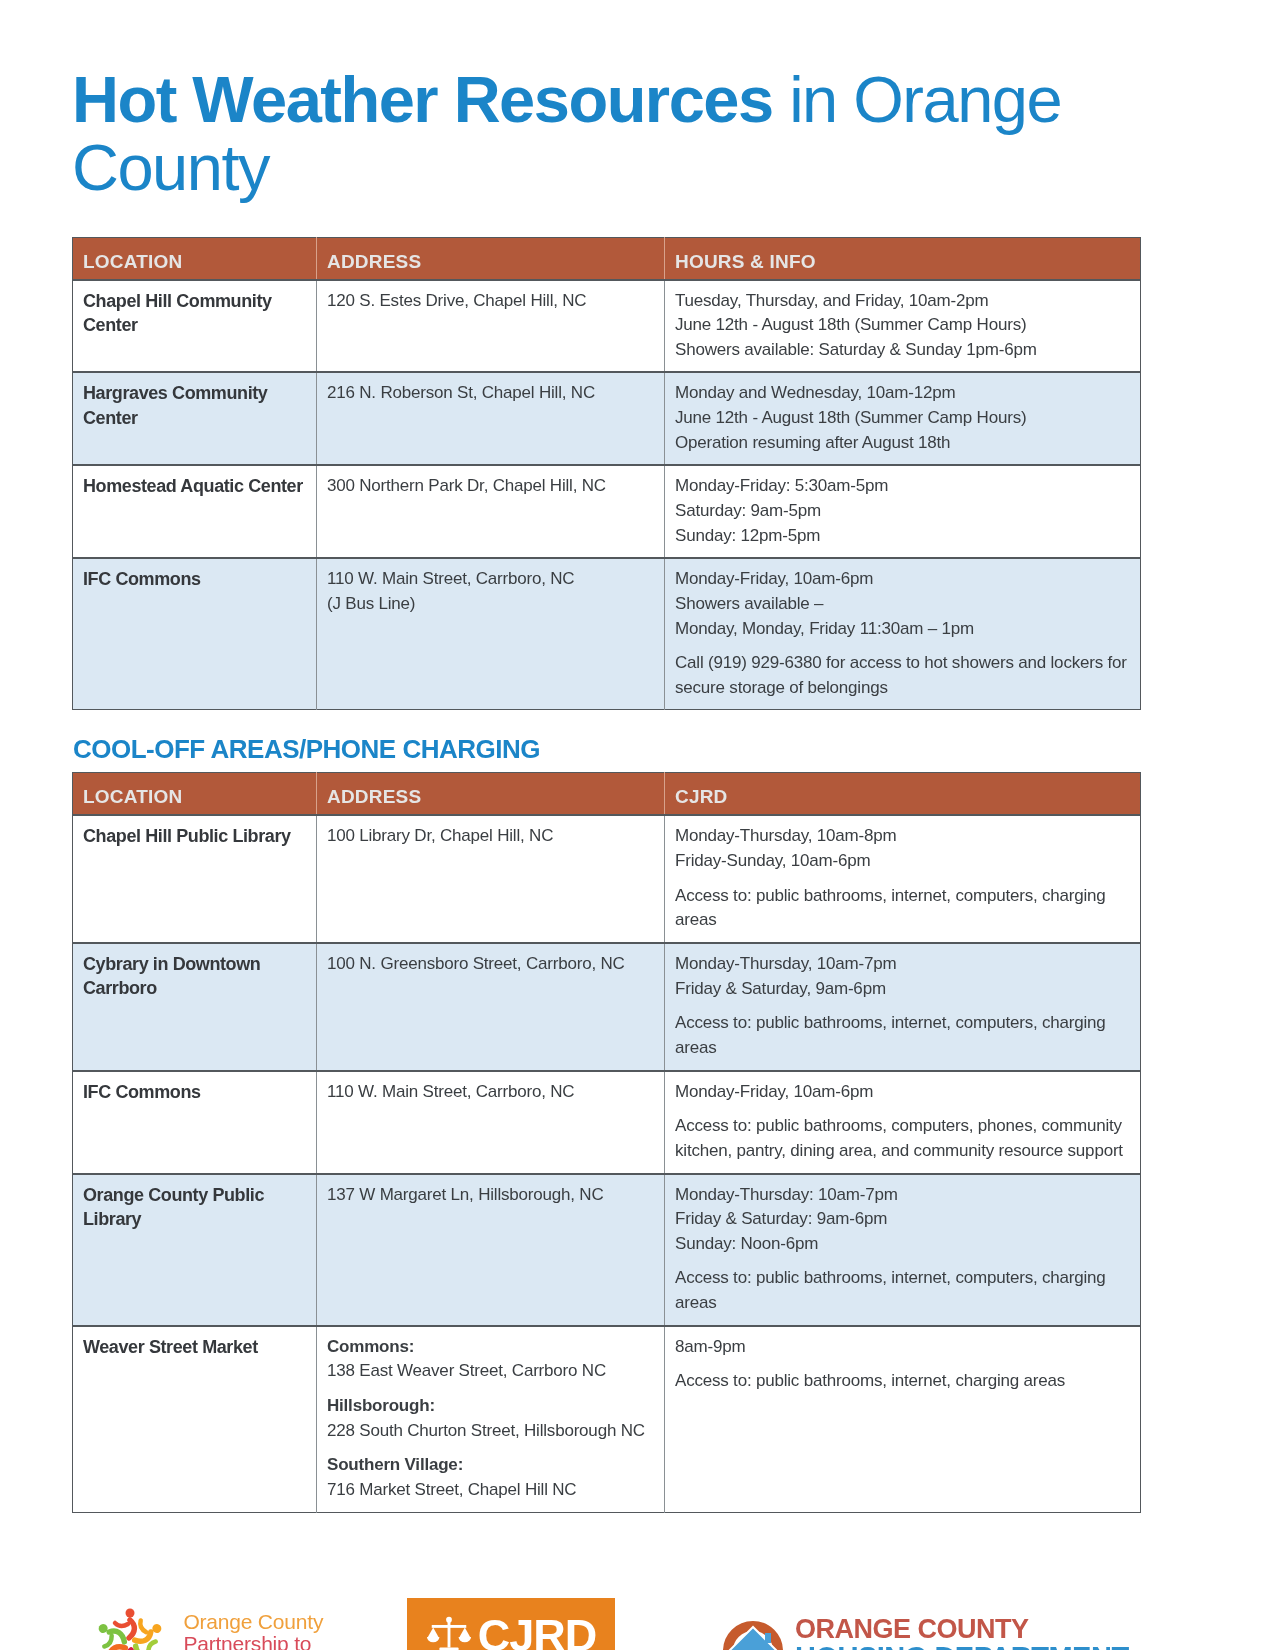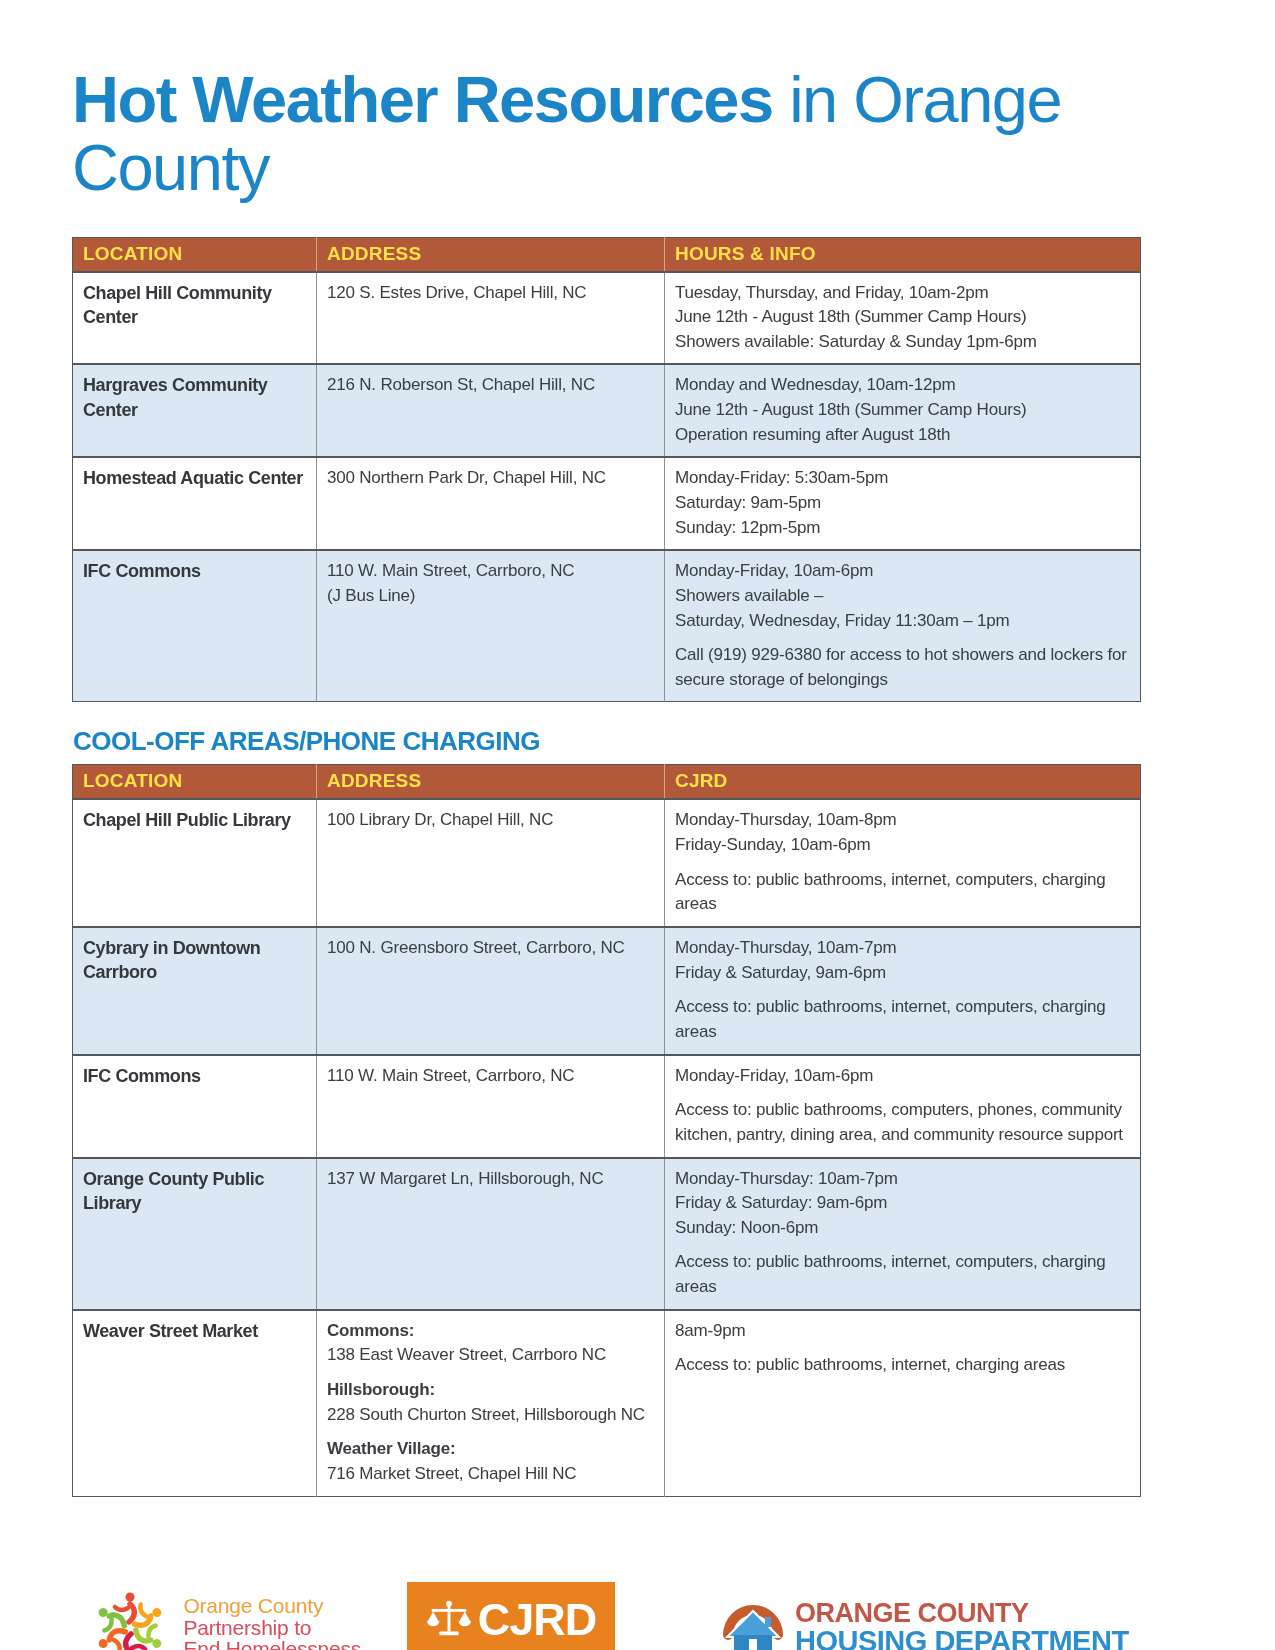--- a/index.html
+++ b/index.html
@@ -28,23 +28,23 @@
     letter-spacing:-0.5px;margin:0 0 7px 1px;
   }
   table.rtable{
     width:1068px;border-collapse:collapse;table-layout:fixed;
     border:1px solid var(--border_dark);
   }
   col.col-location{width:244px;}
   col.col-address{width:348px;}
   col.col-hours{width:476px;}
   tr.head-row th{
-    background:var(--header_rust);color:#fde047;text-align:left;
+    background:var(--header_rust);color:#e5e5e5;text-align:left;
     font-size:19px;font-weight:700;letter-spacing:0.2px;
-    padding:5px 10px 6px 10px;border-left:1px solid #d8a28c;margin-left:48px;
+    padding:13px 10px 6px 10px;border-left:1px solid #d8a28c;margin-left:48px;
   }
   tr.head-row th:first-child{border-left:none;}
   tbody tr.row{background:#ffffff;border-top:2px solid var(--border_dark);}
   tbody tr.row.alt{background:var(--row_blue);}
   td.cell{
     vertical-align:top;padding:8px 8px 9px 10px;
     border-left:1px solid var(--border_light);
     font-size:17px;letter-spacing:-0.2px;
   }
   td.cell:first-child{border-left:none;}
@@ -148,21 +148,21 @@
                 <td class="cell addr">
                   <div class="para">
                     <div class="line">110 W. Main Street, Carrboro, NC</div>
                     <div class="line">(J Bus Line)</div>
                   </div>
                 </td>
                 <td class="cell hrs">
                   <div class="para">
                     <div class="line">Monday-Friday, 10am-6pm</div>
                     <div class="line">Showers available –</div>
-                    <div class="line">Saturday, Wednesday, Friday 11:30am – 1pm</div>
+                    <div class="line">Monday, Monday, Friday 11:30am – 1pm</div>
                   </div>
                   <div class="para">
                     <div class="line">Call (919) 929-6380 for access to hot showers and lockers for secure storage of belongings</div>
                   </div>
                 </td>
               </tr>
             </tbody>
           </table>
         </section>
         <section class="section">
@@ -254,21 +254,21 @@
                 <td class="cell addr">
                   <div class="para">
                     <div class="bold-line">Commons:</div>
                     <div class="line">138 East Weaver Street, Carrboro NC</div>
                   </div>
                   <div class="para">
                     <div class="bold-line">Hillsborough:</div>
                     <div class="line">228 South Churton Street, Hillsborough NC</div>
                   </div>
                   <div class="para">
-                    <div class="bold-line">Weather Village:</div>
+                    <div class="bold-line">Southern Village:</div>
                     <div class="line">716 Market Street, Chapel Hill NC</div>
                   </div>
                 </td>
                 <td class="cell hrs">
                   <div class="para">
                     <div class="line">8am-9pm</div>
                   </div>
                   <div class="para">
                     <div class="line">Access to: public bathrooms, internet, charging areas</div>
                   </div>

